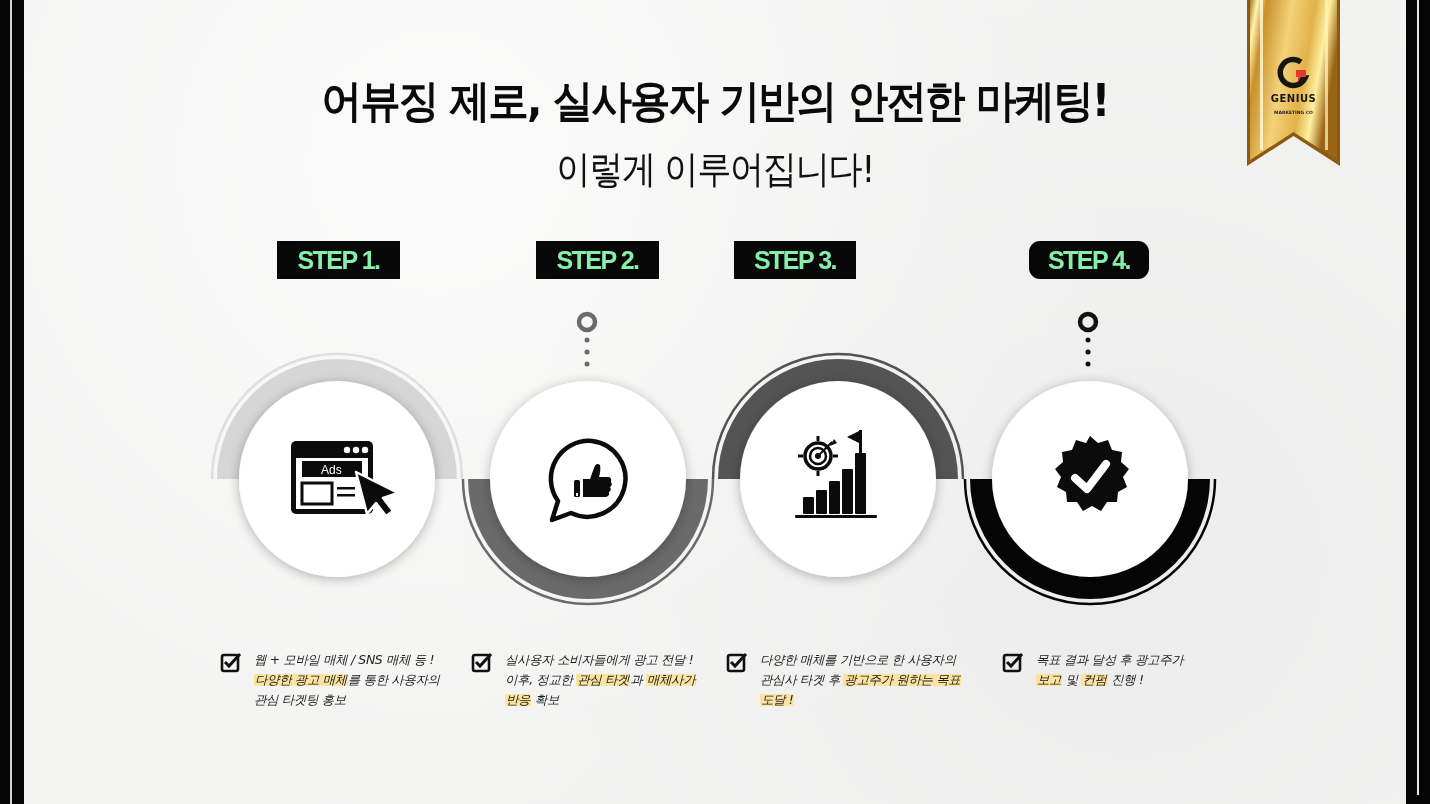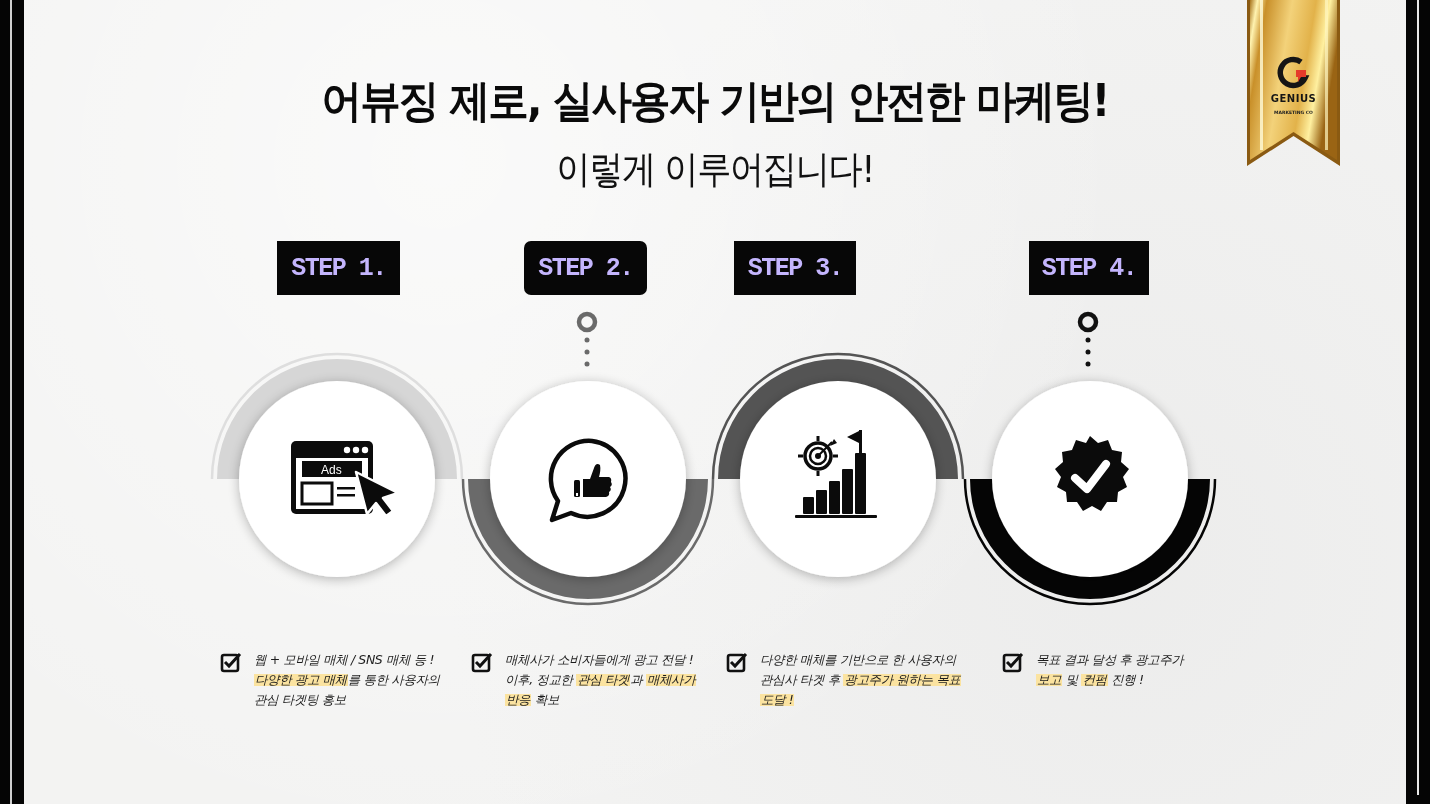--- a/index.html
+++ b/index.html
@@ -36,24 +36,24 @@
   .ribbon .brand {
     position: absolute; left: 0; width: 93px; top: 93px; text-align: center;
     font-size: 10px; font-weight: 900; color: #151515; letter-spacing: 0.5px;
   }
   .ribbon .brand-sub {
     position: absolute; left: 0; width: 93px; top: 110px; text-align: center;
     font-size: 4.5px; font-weight: 700; color: #222;
   }
   
   .step-label {
-    position: absolute; top: 241px; height: 54px; background: #070707;
-    color: #c4b5fd; font-weight: 900; font-size: 25px; letter-spacing: -1.5px;
+    position: absolute; top: 241px; height: 38px; background: #070707;
+    color: #86efac; font-weight: 900; font-size: 25px; letter-spacing: -1.5px;
     display: flex; align-items: center; justify-content: center;
-    font-family: Liberation Mono, monospace;
+    font-family: Liberation Sans, sans-serif;
   }
   .stage { position: absolute; left: 0; top: 0; width: 1430px; height: 804px; }
   .desc {
     position: absolute; top: 650px; font-size: 12.5px; line-height: 20px; color: #1c1c1c;
     letter-spacing: -0.4px;
   }
   .desc .check { position: absolute; left: 0; top: 2px; width: 22px; height: 22px; }
   .desc .text { position: absolute; left: 34px; top: 0; white-space: nowrap; font-style: italic; }
   .hl { background: linear-gradient(to bottom, rgba(255,255,255,0) 15%, #fbe3a0 15%, #fbe3a0 95%, rgba(255,255,255,0) 95%); padding: 0 1px; }
   .line { display: block; }
@@ -92,23 +92,23 @@
     <g>
       <path d="M54 62 A13 13 0 1 0 58 78 L51 78" fill="none" stroke="#151515" stroke-width="5.5"></path>
       <path d="M49 70 H59 V77 L54 77 L51 82 L51 77 L49 77 Z" fill="#e53a2a"></path>
     </g>
   </svg>
   <div class="brand">GENIUS</div>
   <div class="brand-sub">MARKETING CO</div>
 </div>
 
 <div class="step-label" style="left:277px;width:123px;">STEP 1.</div>
-<div class="step-label" style="left:524px;width:123px;border-radius:7px;">STEP 2.</div>
+<div class="step-label" style="left:536px;width:123px;">STEP 2.</div>
 <div class="step-label" style="left:734px;width:122px;">STEP 3.</div>
-<div class="step-label" style="left:1029px;width:120px;">STEP 4.</div>
+<div class="step-label" style="left:1029px;width:120px;border-radius:11px;">STEP 4.</div>
 
 <svg class="stage" viewBox="0 0 1430 804">
   <defs>
     <filter id="shadow" x="-30%" y="-30%" width="160%" height="160%">
       <feGaussianBlur in="SourceAlpha" stdDeviation="6"></feGaussianBlur>
       <feOffset dx="0" dy="2" result="b"></feOffset>
       <feComponentTransfer>
           <feFuncA type="linear" slope="0.28"></feFuncA>
         </feComponentTransfer>
       <feMerge>
@@ -213,21 +213,21 @@
       <span class="line"><span class="hl">다양한 광고 매체</span><span>를 통한 사용자의</span></span>
       <span class="line"><span>관심 타겟팅 홍보</span></span>
     </div>
 </div>
 <div class="desc" style="left:471px;">
   <svg class="check" viewBox="0 0 22 22">
     <rect x="2" y="3" width="16" height="16" rx="2" fill="none" stroke="#111" stroke-width="2.6"></rect>
     <path d="M5 10 L9 14 L20 2" fill="none" stroke="#111" stroke-width="3"></path>
   </svg>
   <div class="text">
-      <span class="line"><span>매체사가 소비자들에게 광고 전달 !</span></span>
+      <span class="line"><span>실사용자 소비자들에게 광고 전달 !</span></span>
       <span class="line"><span>이후, 정교한 </span><span class="hl">관심 타겟</span><span>과 </span><span class="hl">매체사가</span></span>
       <span class="line"><span class="hl">반응</span><span> 확보</span></span>
     </div>
 </div>
 <div class="desc" style="left:726px;">
   <svg class="check" viewBox="0 0 22 22">
     <rect x="2" y="3" width="16" height="16" rx="2" fill="none" stroke="#111" stroke-width="2.6"></rect>
     <path d="M5 10 L9 14 L20 2" fill="none" stroke="#111" stroke-width="3"></path>
   </svg>
   <div class="text">

